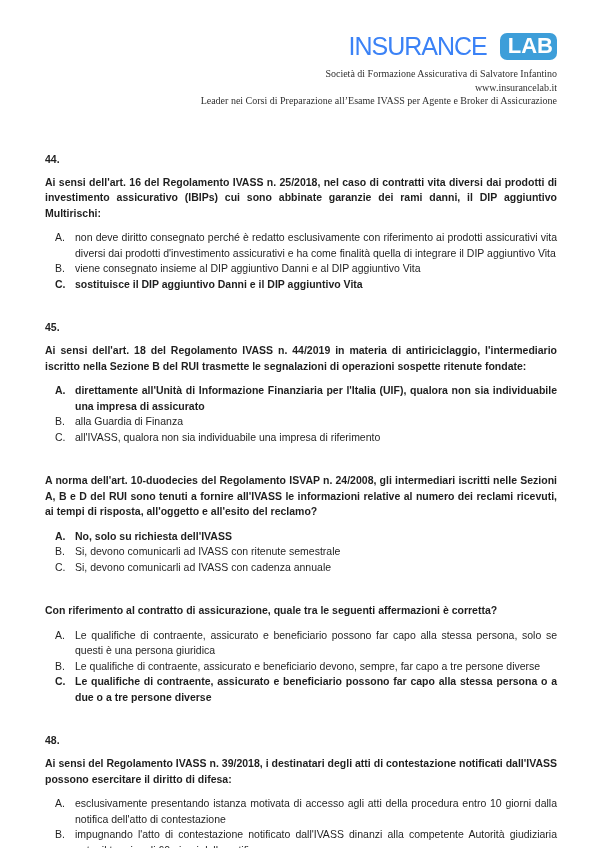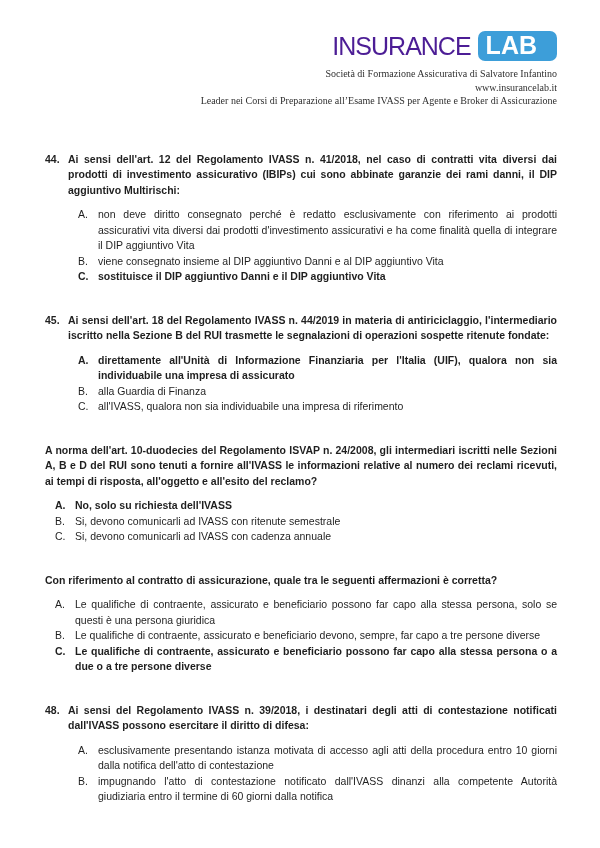--- a/index.html
+++ b/index.html
@@ -24,45 +24,46 @@
     align-items: center;
     height: 32px;
   }
   .logo-primary {
     font-size: 25px;
     font-weight: 300;
     letter-spacing: -1px;
     line-height: 1;
   }
   .logo-badge {
-    margin-left: 7px;
-    padding: 2px 20px 3px 8px;
+    margin-left: 13px;
+    padding: 2px 4px 3px 8px;
     border-radius: 7px;
     color: #ffffff;
-    font-size: 25px;
+    font-size: 22px;
     font-weight: bold;
     line-height: 1;
   }
   .taglines {
     margin-top: 5px;
     font-size: 10px;
     line-height: 13.5px;
     color: #2f2f2f;
     font-family: Liberation Serif, serif;
   }
   
   .questions {
     margin-top: 44px;
     padding: 0 43px 0 45px;
     font-size: 10.5px;
     line-height: 15.5px;
   }
   .question {
     display: flex;
     margin-bottom: 28px;
+    flex-direction: column;
   }
   .q-num {
     flex: 0 0 23px;
     font-weight: bold;
   }
   .q-body { flex: 1; min-width: 0; }
   .q-stem {
     font-weight: bold;
     text-align: justify;
   }
@@ -72,35 +73,35 @@
   .opt-text { flex: 1; min-width: 0; text-align: justify; }
   .option.bold { font-weight: bold; }
 </style>
 </head>
 <body>
 
 <div class="page">
 
   <div class="header">
     <div class="logo">
-      <span class="logo-primary" style="color: #4c1d95;">INSURANCE</span>
+      <span class="logo-primary" style="color: #3b82f6;">INSURANCE</span>
       <span class="logo-badge" style="background: rgb(61, 158, 217);">LAB</span>
     </div>
     <div class="taglines">
       <div>Società di Formazione Assicurativa di Salvatore Infantino</div>
       <div>www.insurancelab.it</div>
       <div>Leader nei Corsi di Preparazione all’Esame IVASS per Agente e Broker di Assicurazione</div>
     </div>
   </div>
 
   <div class="questions" id="questions">
   <div class="question">
     <div class="q-num">44.</div>
     <div class="q-body">
-      <div class="q-stem">Ai sensi dell'art. 12 del Regolamento IVASS n. 41/2018, nel caso di contratti vita diversi dai prodotti di investimento assicurativo (IBIPs) cui sono abbinate garanzie dei rami danni, il DIP aggiuntivo Multirischi:</div>
+      <div class="q-stem">Ai sensi dell'art. 16 del Regolamento IVASS n. 25/2018, nel caso di contratti vita diversi dai prodotti di investimento assicurativo (IBIPs) cui sono abbinate garanzie dei rami danni, il DIP aggiuntivo Multirischi:</div>
       <div class="q-options">
   <div class="option">
     <div class="opt-label">A.</div>
     <div class="opt-text">non deve diritto consegnato perché è redatto esclusivamente con riferimento ai prodotti assicurativi vita diversi dai prodotti d'investimento assicurativi e ha come finalità quella di integrare il DIP aggiuntivo Vita</div>
   </div>
 
   <div class="option">
     <div class="opt-label">B.</div>
     <div class="opt-text">viene consegnato insieme al DIP aggiuntivo Danni e al DIP aggiuntivo Vita</div>
   </div>

